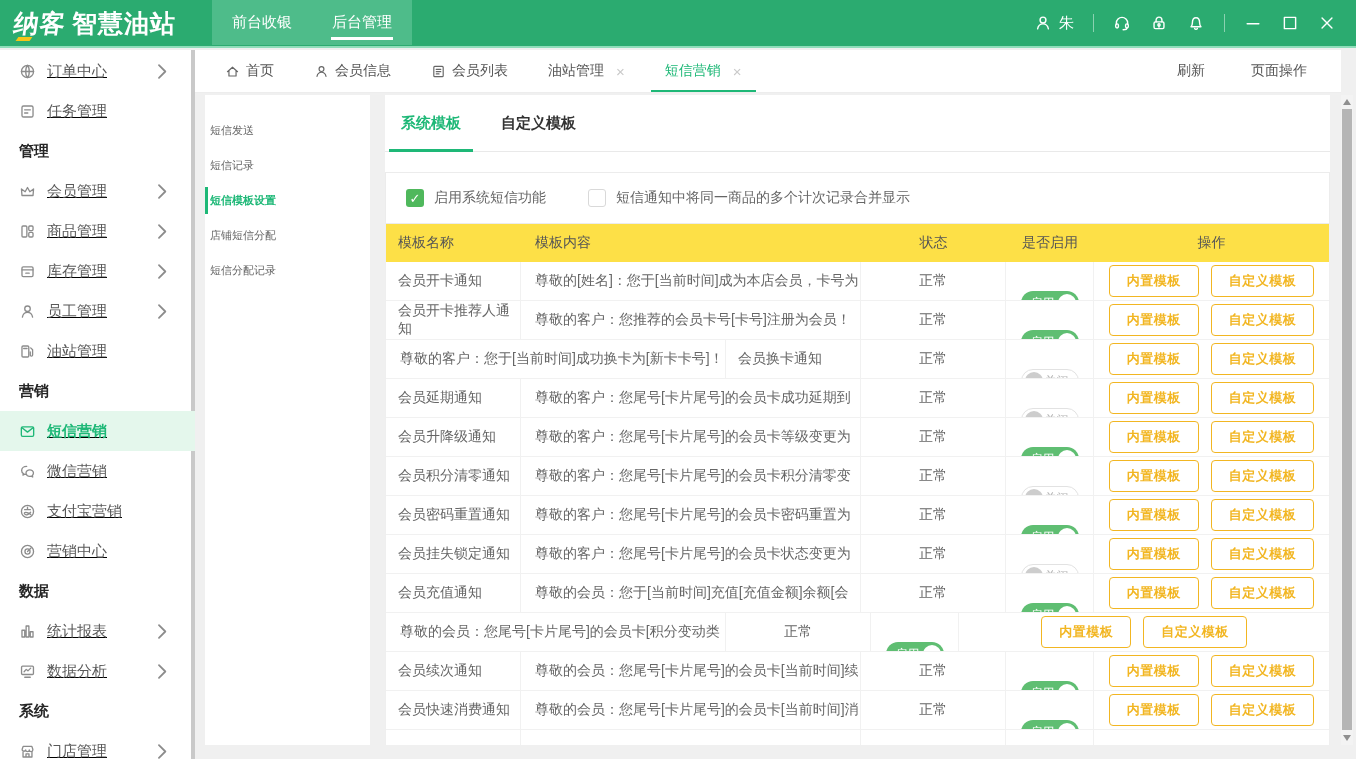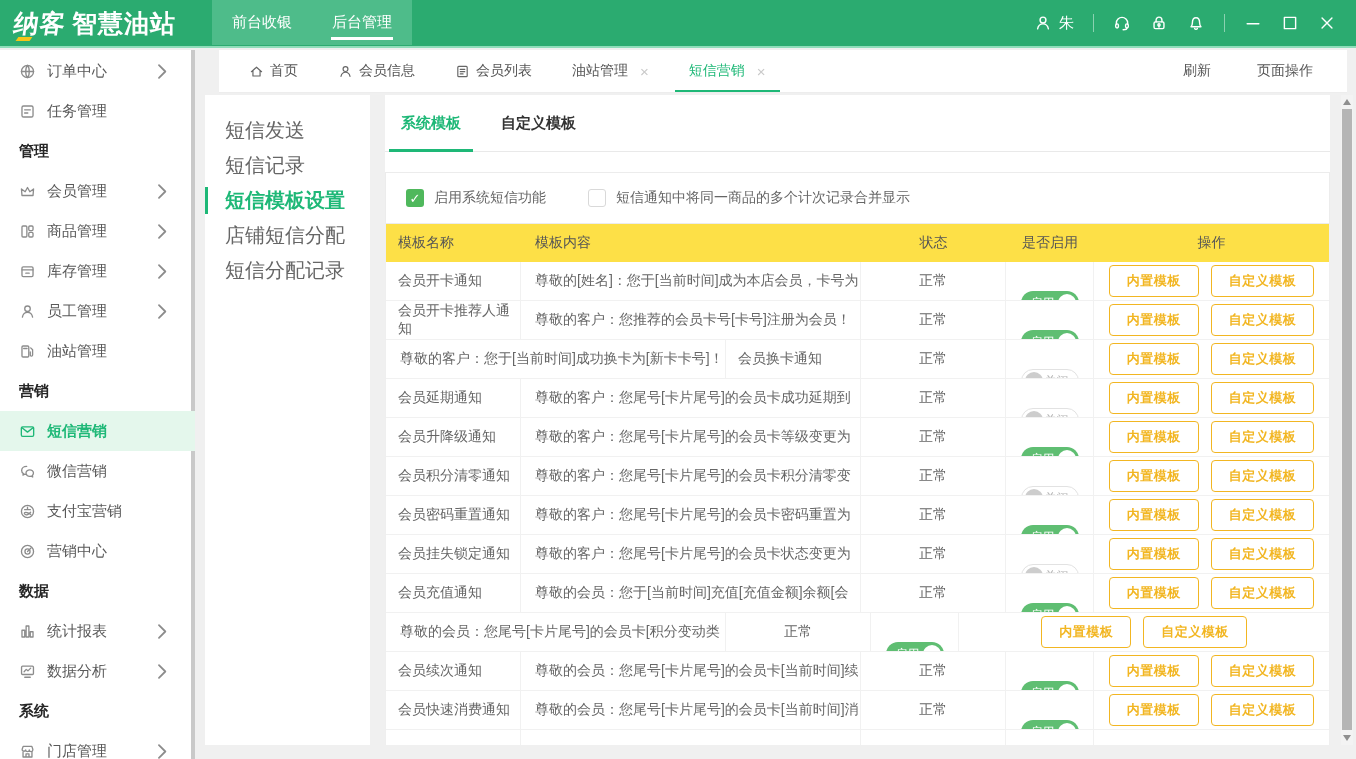--- a/index.html
+++ b/index.html
@@ -16,45 +16,45 @@
   .nav-tabs { display:flex; gap:0; margin-left:36px; height:48px; }
   .nav-tab { width:100px; height:46px; background:#4EBC8A; color:#fff; font-size:15px; display:flex; align-items:center; justify-content:center; position:relative; }
   .nav-tab.active::after { content:""; position:absolute; bottom:5px; left:19px; width:62px; height:3px; background:#fff; }
   .header-right { margin-left:auto; display:flex; align-items:center; gap:19px; margin-right:20px; color:#fff; }
   .hr-group { display:flex; align-items:center; gap:7px; font-size:15px; }
   .h-ic { width:18px; height:18px; color:#fff; }
   .h-div { width:1px; height:18px; background:rgba(255,255,255,.45); }
 
   
   .sidebar { position:absolute; left:0; top:50px; width:195px; bottom:0; background:#fff; overflow:hidden; padding-top:1px; }
-  .sb-item { height:40px; display:flex; align-items:center; padding-left:19px; position:relative; cursor:pointer; }
+  .sb-item { height:40px; display:flex; align-items:center; padding-left:19px; position:relative; cursor:pointer;text-decoration:underline; }
   .sb-item .icon { width:17px; height:17px; color:#8C8C8C; margin-right:11px; }
   .sb-label { font-size:15px; color:#595959; }
   .sb-item.active { background:#E4F7EC; }
   .sb-item.active .sb-label { color:#1EB877; font-weight:bold; }
   .sb-item.active .icon { color:#1EB877; }
   .sb-section { height:40px; display:flex; align-items:center; padding-left:19px; font-size:15px; font-weight:bold; color:#262626; }
   .chev { position:absolute; right:13px; width:7px; height:11px; color:#A8A8A8; }
   .sb-scrollbar { position:absolute; right:0; top:0; bottom:0; width:4px; background:#C9C9C9; }
 
   
-  .tabbar { position:absolute; left:195px; top:50px; right:9px; height:43px; background:#fff; display:flex; align-items:stretch; padding-left:10px; border-bottom:1px solid #EDEDED;margin-left:24px; }
+  .tabbar { position:absolute; left:195px; top:50px; right:15px; height:43px; background:#fff; display:flex; align-items:stretch; padding-left:10px; border-bottom:1px solid #EDEDED; }
   .ptab { display:flex; align-items:center; gap:6px; padding:0 20px; font-size:14px; color:#555; position:relative; cursor:pointer; }
   .ptab .icon { width:15px; height:15px; color:#666; }
   .ptab .tclose { color:#C9C9C9; font-size:15px; margin-left:6px; font-weight:normal; }
   .ptab.active { color:#1EB877; }
   .ptab.active::after { content:""; position:absolute; left:6px; right:6px; bottom:0; height:2px; background:#1EB877; }
   .tabbar-right { margin-left:auto; display:flex; align-items:center; gap:26px; padding-right:10px; color:#555; font-size:14px; }
   .tb-group { display:flex; align-items:center; gap:5px; cursor:pointer; }
   .tb-group .icon { width:15px; height:15px; color:#666; }
   .tb-chev { width:9px; height:13px; color:#777; margin-left:4px; }
 
   
   .submenu { position:absolute; left:205px; top:95px; width:165px; height:650px; background:#fff; padding-top:18px; }
-  .sm-item { height:35px; display:flex; align-items:center; padding-left:20px; font-size:20px; color:#666; position:relative; cursor:pointer; }
+  .sm-item { height:35px; display:flex; align-items:center; padding-left:5px; font-size:11px; color:#666; position:relative; cursor:pointer; }
   .sm-item.active { color:#1EB877; font-weight:bold; }
   .sm-item.active::before { content:""; position:absolute; left:0; top:4px; bottom:4px; width:3px; background:#1EB877; }
 
   
   .main { position:absolute; left:385px; top:95px; width:945px; height:650px; background:#fff; overflow:hidden; }
   .ctabs { height:57px; border-bottom:1px solid #E9E9E9; display:flex; align-items:stretch; padding-left:16px; gap:40px; }
   .ctab { display:flex; align-items:center; font-size:15px; font-weight:bold; color:#333; position:relative; cursor:pointer; }
   .ctab.active { color:#1EB877; }
   .ctab.active::after { content:""; position:absolute; left:-12px; right:-12px; bottom:-1px; height:3px; background:#1EB877; }
 

